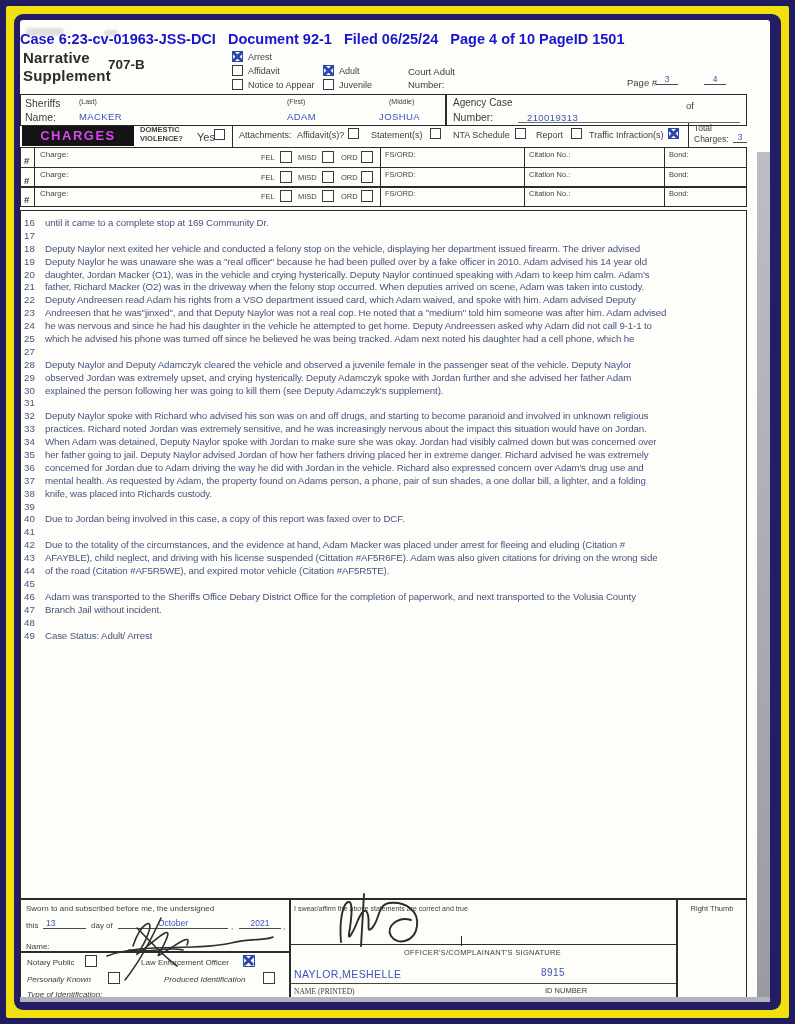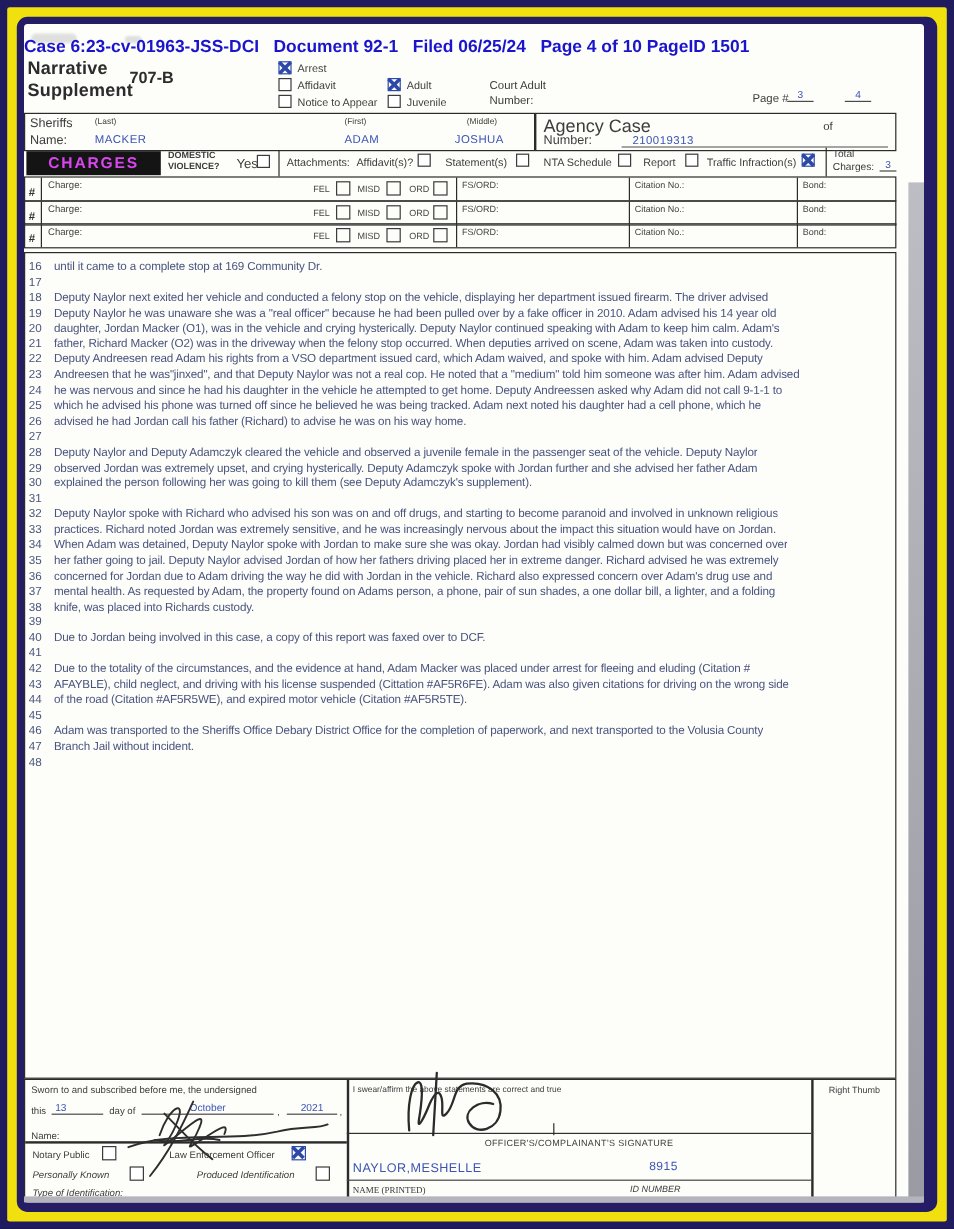--- a/index.html
+++ b/index.html
@@ -85,21 +85,21 @@
     <div class="box" style="left:0;top:74px;width:727px;height:32px;">
       <span class="abs lbl" style="left:4px;top:2px;font-size:10.5px;">Sheriffs</span>
       <span class="abs lbl" style="left:4px;top:16px;font-size:10.5px;">Name:</span>
       <span class="abs lbl tiny" style="left:58px;top:3px;">(Last)</span>
       <span class="abs blue" style="left:58px;top:16px;font-size:9.5px;letter-spacing:.4px;">MACKER</span>
       <span class="abs lbl tiny" style="left:266px;top:3px;">(First)</span>
       <span class="abs blue" style="left:266px;top:16px;font-size:9.5px;letter-spacing:.4px;">ADAM</span>
       <span class="abs lbl tiny" style="left:368px;top:3px;">(Middle)</span>
       <span class="abs blue" style="left:358px;top:16px;font-size:9.5px;letter-spacing:.4px;">JOSHUA</span>
       <div class="vline" style="left:424px;"></div>
-      <span class="abs lbl" style="left:432px;top:2px;font-size:15px;">Agency Case</span>
+      <span class="abs lbl" style="left:432px;top:2px;font-size:10px;">Agency Case</span>
       <span class="abs lbl" style="left:432px;top:16px;font-size:10.5px;">Number:</span>
       <span class="abs blue" style="left:506px;top:17px;font-size:9.5px;letter-spacing:.4px;">210019313</span>
       <div class="abs" style="left:497px;top:27px;width:222px;border-bottom:1px solid #6a6a6a;"></div>
     </div>
 
     <div class="abs charges-black">CHARGES</div>
     <div class="abs lbl" style="left:120px;top:105px;font-size:7.5px;line-height:9px;font-weight:600;">
       <div>DOMESTIC</div>
       <div>VIOLENCE?</div>
     </div>
@@ -212,24 +212,20 @@
           </div>
           <div class="nline">
             <span class="lnum">24</span>
             <span class="ltext">he was nervous and since he had his daughter in the vehicle he attempted to get home. Deputy Andreessen asked why Adam did not call 9-1-1 to</span>
           </div>
           <div class="nline">
             <span class="lnum">25</span>
             <span class="ltext">which he advised his phone was turned off since he believed he was being tracked. Adam next noted his daughter had a cell phone, which he</span>
           </div>
           <div class="nline">
-            <span class="lnum">26</span>
-            <span class="ltext">advised he had Jordan call his father (Richard) to advise he was on his way home.</span>
-          </div>
-          <div class="nline">
             <span class="lnum">27</span>
             <span class="ltext"></span>
           </div>
           <div class="nline">
             <span class="lnum">28</span>
             <span class="ltext">Deputy Naylor and Deputy Adamczyk cleared the vehicle and observed a juvenile female in the passenger seat of the vehicle. Deputy Naylor</span>
           </div>
           <div class="nline">
             <span class="lnum">29</span>
             <span class="ltext">observed Jordan was extremely upset, and crying hysterically. Deputy Adamczyk spoke with Jordan further and she advised her father Adam</span>
@@ -302,20 +298,24 @@
             <span class="lnum">46</span>
             <span class="ltext">Adam was transported to the Sheriffs Office Debary District Office for the completion of paperwork, and next transported to the Volusia County</span>
           </div>
           <div class="nline">
             <span class="lnum">47</span>
             <span class="ltext">Branch Jail without incident.</span>
           </div>
           <div class="nline">
             <span class="lnum">48</span>
             <span class="ltext"></span>
+          </div>
+          <div class="nline">
+            <span class="lnum">49</span>
+            <span class="ltext">Case Status: Adult/ Arrest</span>
           </div>
         </div>
     </div>
 
     <div class="box" style="left:0;top:879px;width:727px;height:101px;">
       <div class="vline" style="left:268px;"></div>
       <div class="vline" style="left:655px;"></div>
 
       <span class="abs f-sm" style="left:5px;top:4px;">Sworn to and subscribed before me, the undersigned</span>
       <span class="abs f-sm" style="left:5px;top:21px;">this</span>
@@ -348,21 +348,21 @@
       </svg>
 
       <span class="abs tiny lbl" style="left:273px;top:5px;">I swear/affirm the above statements are correct and true</span>
       <div class="abs" style="left:268px;top:44px;width:387px;border-bottom:1.4px solid #2f2f2f;"></div>
       <div class="abs" style="left:440px;top:36px;width:1.3px;height:10px;background:#2f2f2f;"></div>
       <div class="abs f-xs" style="left:268px;top:48px;width:387px;text-align:center;letter-spacing:.3px;">OFFICER'S/COMPLAINANT'S SIGNATURE</div>
       <span class="abs blue" style="left:273px;top:68px;font-size:10.5px;letter-spacing:.4px;">NAYLOR,MESHELLE</span>
       <span class="abs blue" style="left:520px;top:67px;font-size:10px;letter-spacing:.4px;">8915</span>
       <div class="abs" style="left:268px;top:83px;width:387px;border-bottom:1.2px solid #454545;"></div>
       <span class="abs f-xs" style="left:273px;top:87px;font-family:Liberation Serif, serif;">NAME (PRINTED)</span>
-      <span class="abs f-xs" style="left:504px;top:86px;font-style:italic;">ID NUMBER</span>
+      <span class="abs f-xs" style="left:524px;top:86px;">ID NUMBER</span>
 
       <svg class="sig" style="left:310px;top:-8px;" width="130" height="58" viewBox="0 0 130 58">
         <g fill="none" stroke="#2b2b2b" stroke-width="1.9" stroke-linecap="round">
           <path d="M10,50 C8,28 12,12 17,10 C23,8 20,30 18,42 C17,50 23,38 27,28 C31,19 35,15 37,23 C39,31 35,42 41,36 C49,28 46,13 58,11 C76,9 88,20 86,34 C84,50 66,54 60,44 C54,34 68,24 80,28"></path>
           <path d="M33,2 L30,54"></path>
         </g>
       </svg>
 
       <div class="abs f-xs" style="left:655px;top:4px;width:72px;text-align:center;">Right Thumb</div>
     </div>

